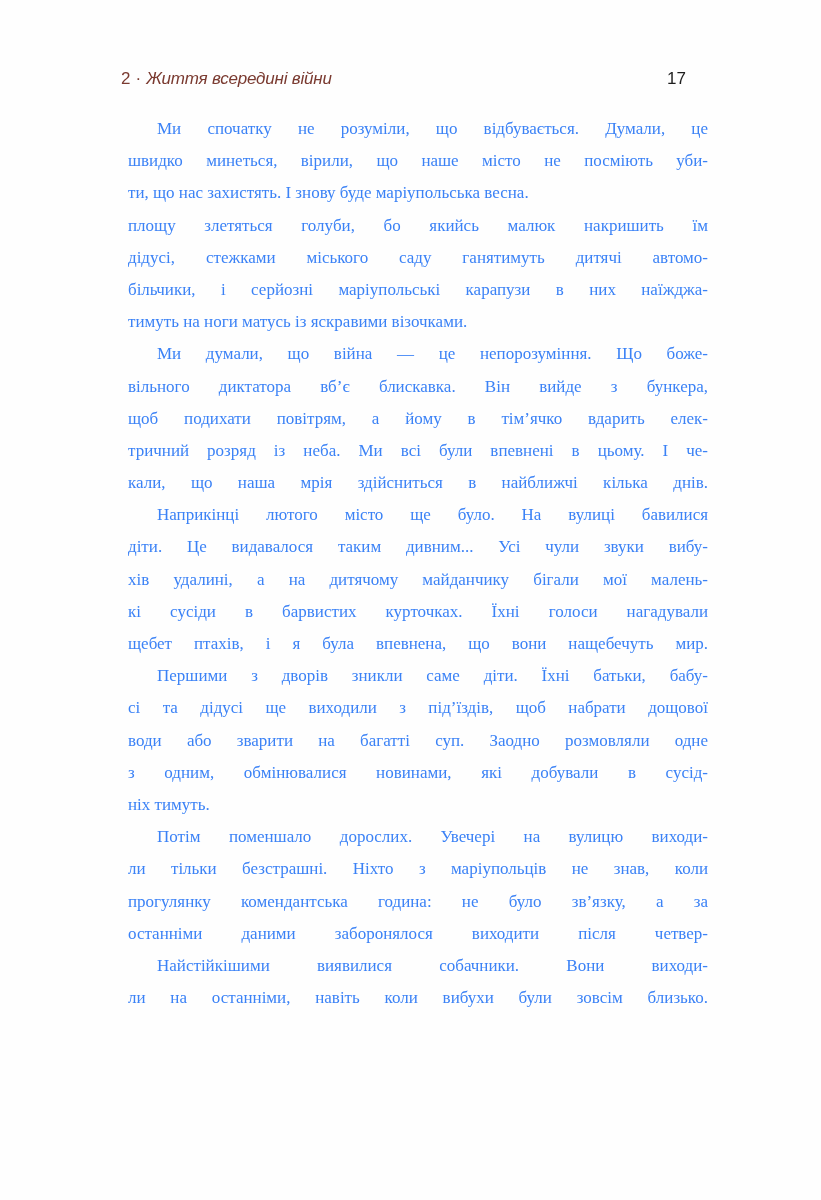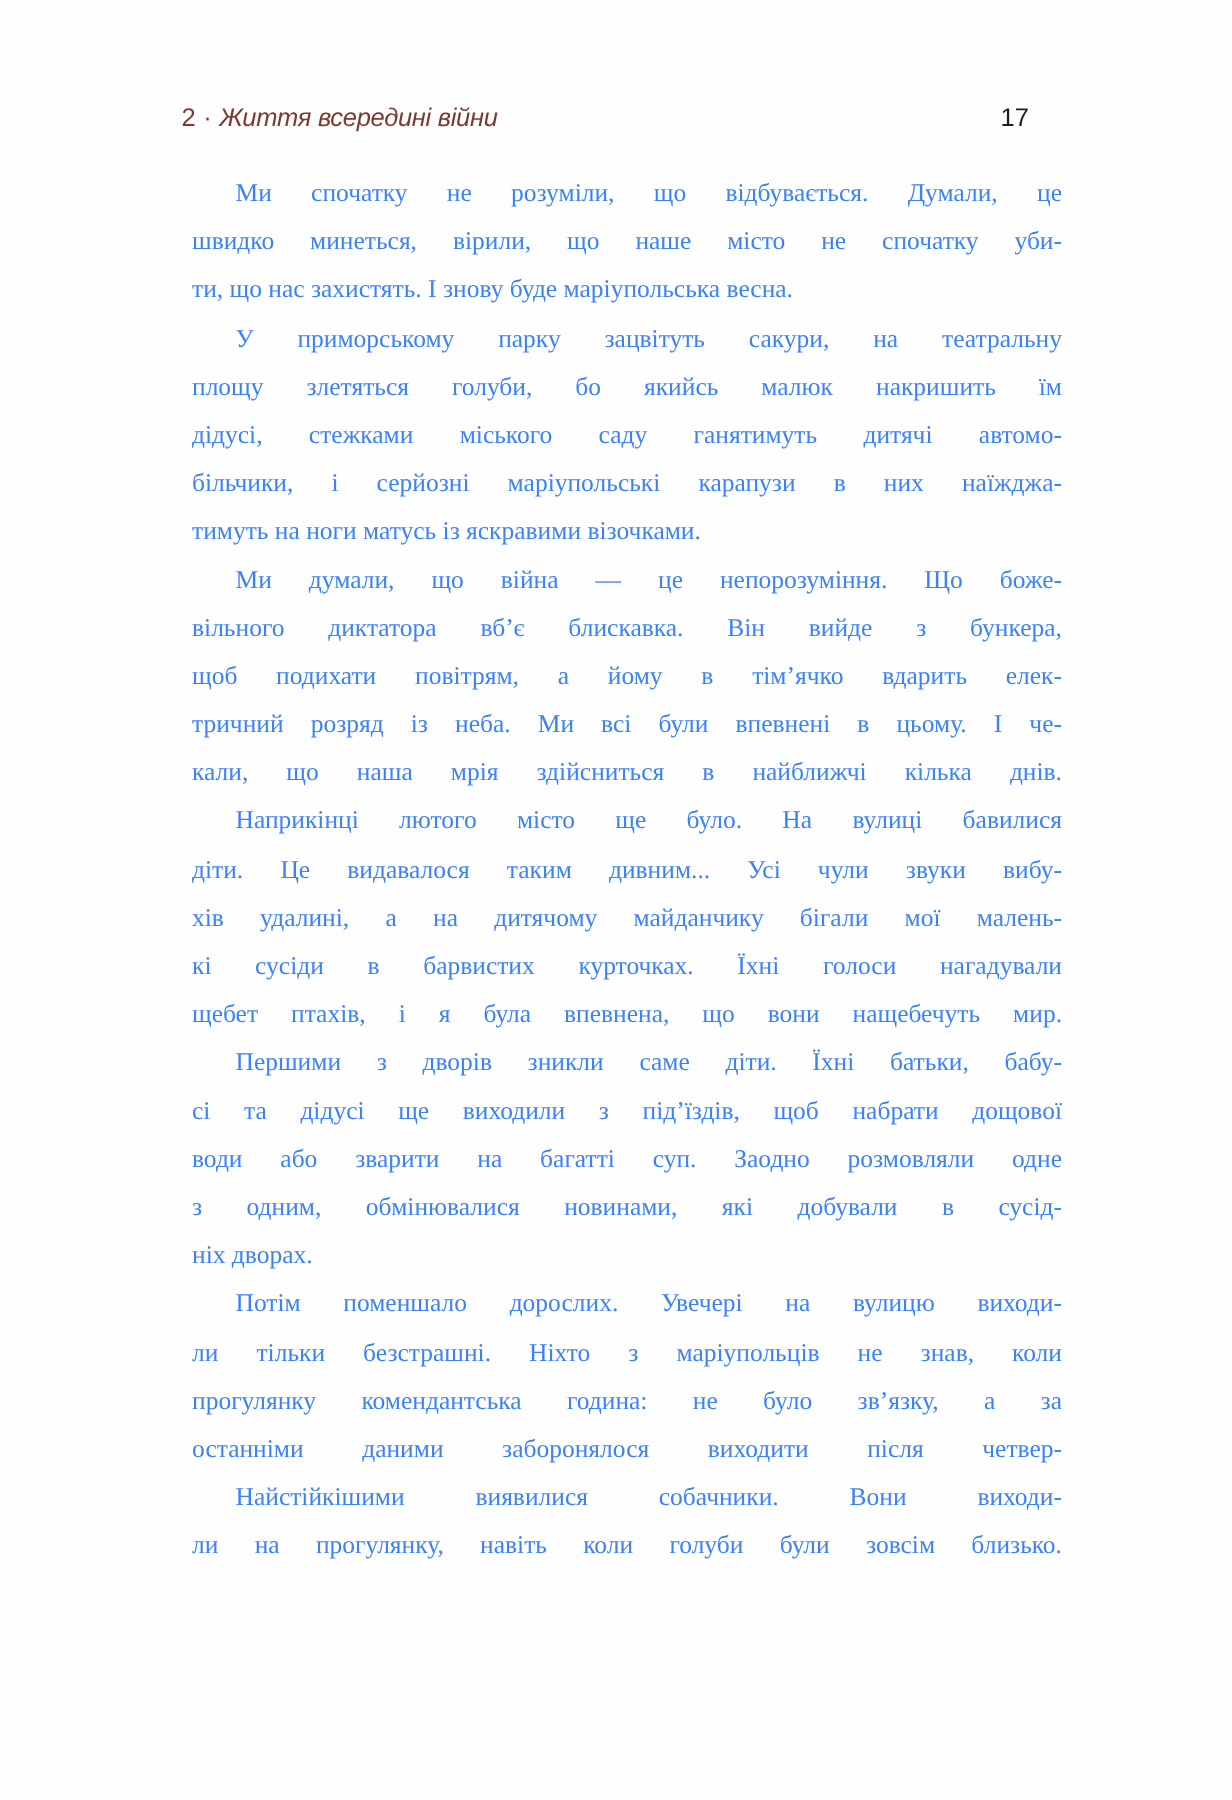--- a/index.html
+++ b/index.html
@@ -91,26 +91,25 @@
       <span class="sep">·</span>
       <span class="title">Життя всередині війни</span>
     </div>
     <div class="folio">17</div>
   </div>
 
   <div class="body-text">
 
     <p>
       <span class="line first">Ми спочатку не розуміли, що відбувається. Думали, це</span>
-      <span class="line">швидко минеться, вірили, що наше місто не спочатку уби-</span>
+      <span class="line">швидко минеться, вірили, що наше місто не посміють уби-</span>
       <span class="line last">ти, що нас захистять. І знову буде маріупольська весна.</span>
     </p>
 
     <p>
-      <span class="line first">У приморському парку зацвітуть сакури, на театральну</span>
       <span class="line">площу злетяться голуби, бо якийсь малюк накришить їм</span>
       <span class="line">дідусі, стежками міського саду ганятимуть дитячі автомо-</span>
       <span class="line">більчики, і серйозні маріупольські карапузи в них наїжджа-</span>
       <span class="line last">тимуть на ноги матусь із яскравими візочками.</span>
     </p>
 
     <p>
       <span class="line first">Ми думали, що війна — це непорозуміння. Що боже-</span>
       <span class="line">вільного диктатора вб’є блискавка. Він вийде з бункера,</span>
       <span class="line">щоб подихати повітрям, а йому в тім’ячко вдарить елек-</span>
@@ -124,29 +123,29 @@
       <span class="line">хів удалині, а на дитячому майданчику бігали мої малень-</span>
       <span class="line">кі сусіди в барвистих курточках. Їхні голоси нагадували</span>
       <span class="line">щебет птахів, і я була впевнена, що вони нащебечуть мир.</span>
     </p>
 
     <p>
       <span class="line first">Першими з дворів зникли саме діти. Їхні батьки, бабу-</span>
       <span class="line">сі та дідусі ще виходили з під’їздів, щоб набрати дощової</span>
       <span class="line">води або зварити на багатті суп. Заодно розмовляли одне</span>
       <span class="line">з одним, обмінювалися новинами, які добували в сусід-</span>
-      <span class="line last">ніх дворах.</span>
+      <span class="line last">ніх тимуть.</span>
     </p>
 
     <p>
       <span class="line first">Потім поменшало дорослих. Увечері на вулицю виходи-</span>
       <span class="line">ли тільки безстрашні. Ніхто з маріупольців не знав, коли</span>
       <span class="line">прогулянку комендантська година: не було зв’язку, а за</span>
       <span class="line">останніми даними заборонялося виходити після четвер-</span>
     </p>
 
     <p>
       <span class="line first">Найстійкішими виявилися собачники. Вони виходи-</span>
-      <span class="line">ли на прогулянку, навіть коли голуби були зовсім близько.</span>
+      <span class="line">ли на останніми, навіть коли вибухи були зовсім близько.</span>
     </p>
 
   </div>
 </div>
 
 </body></html>

